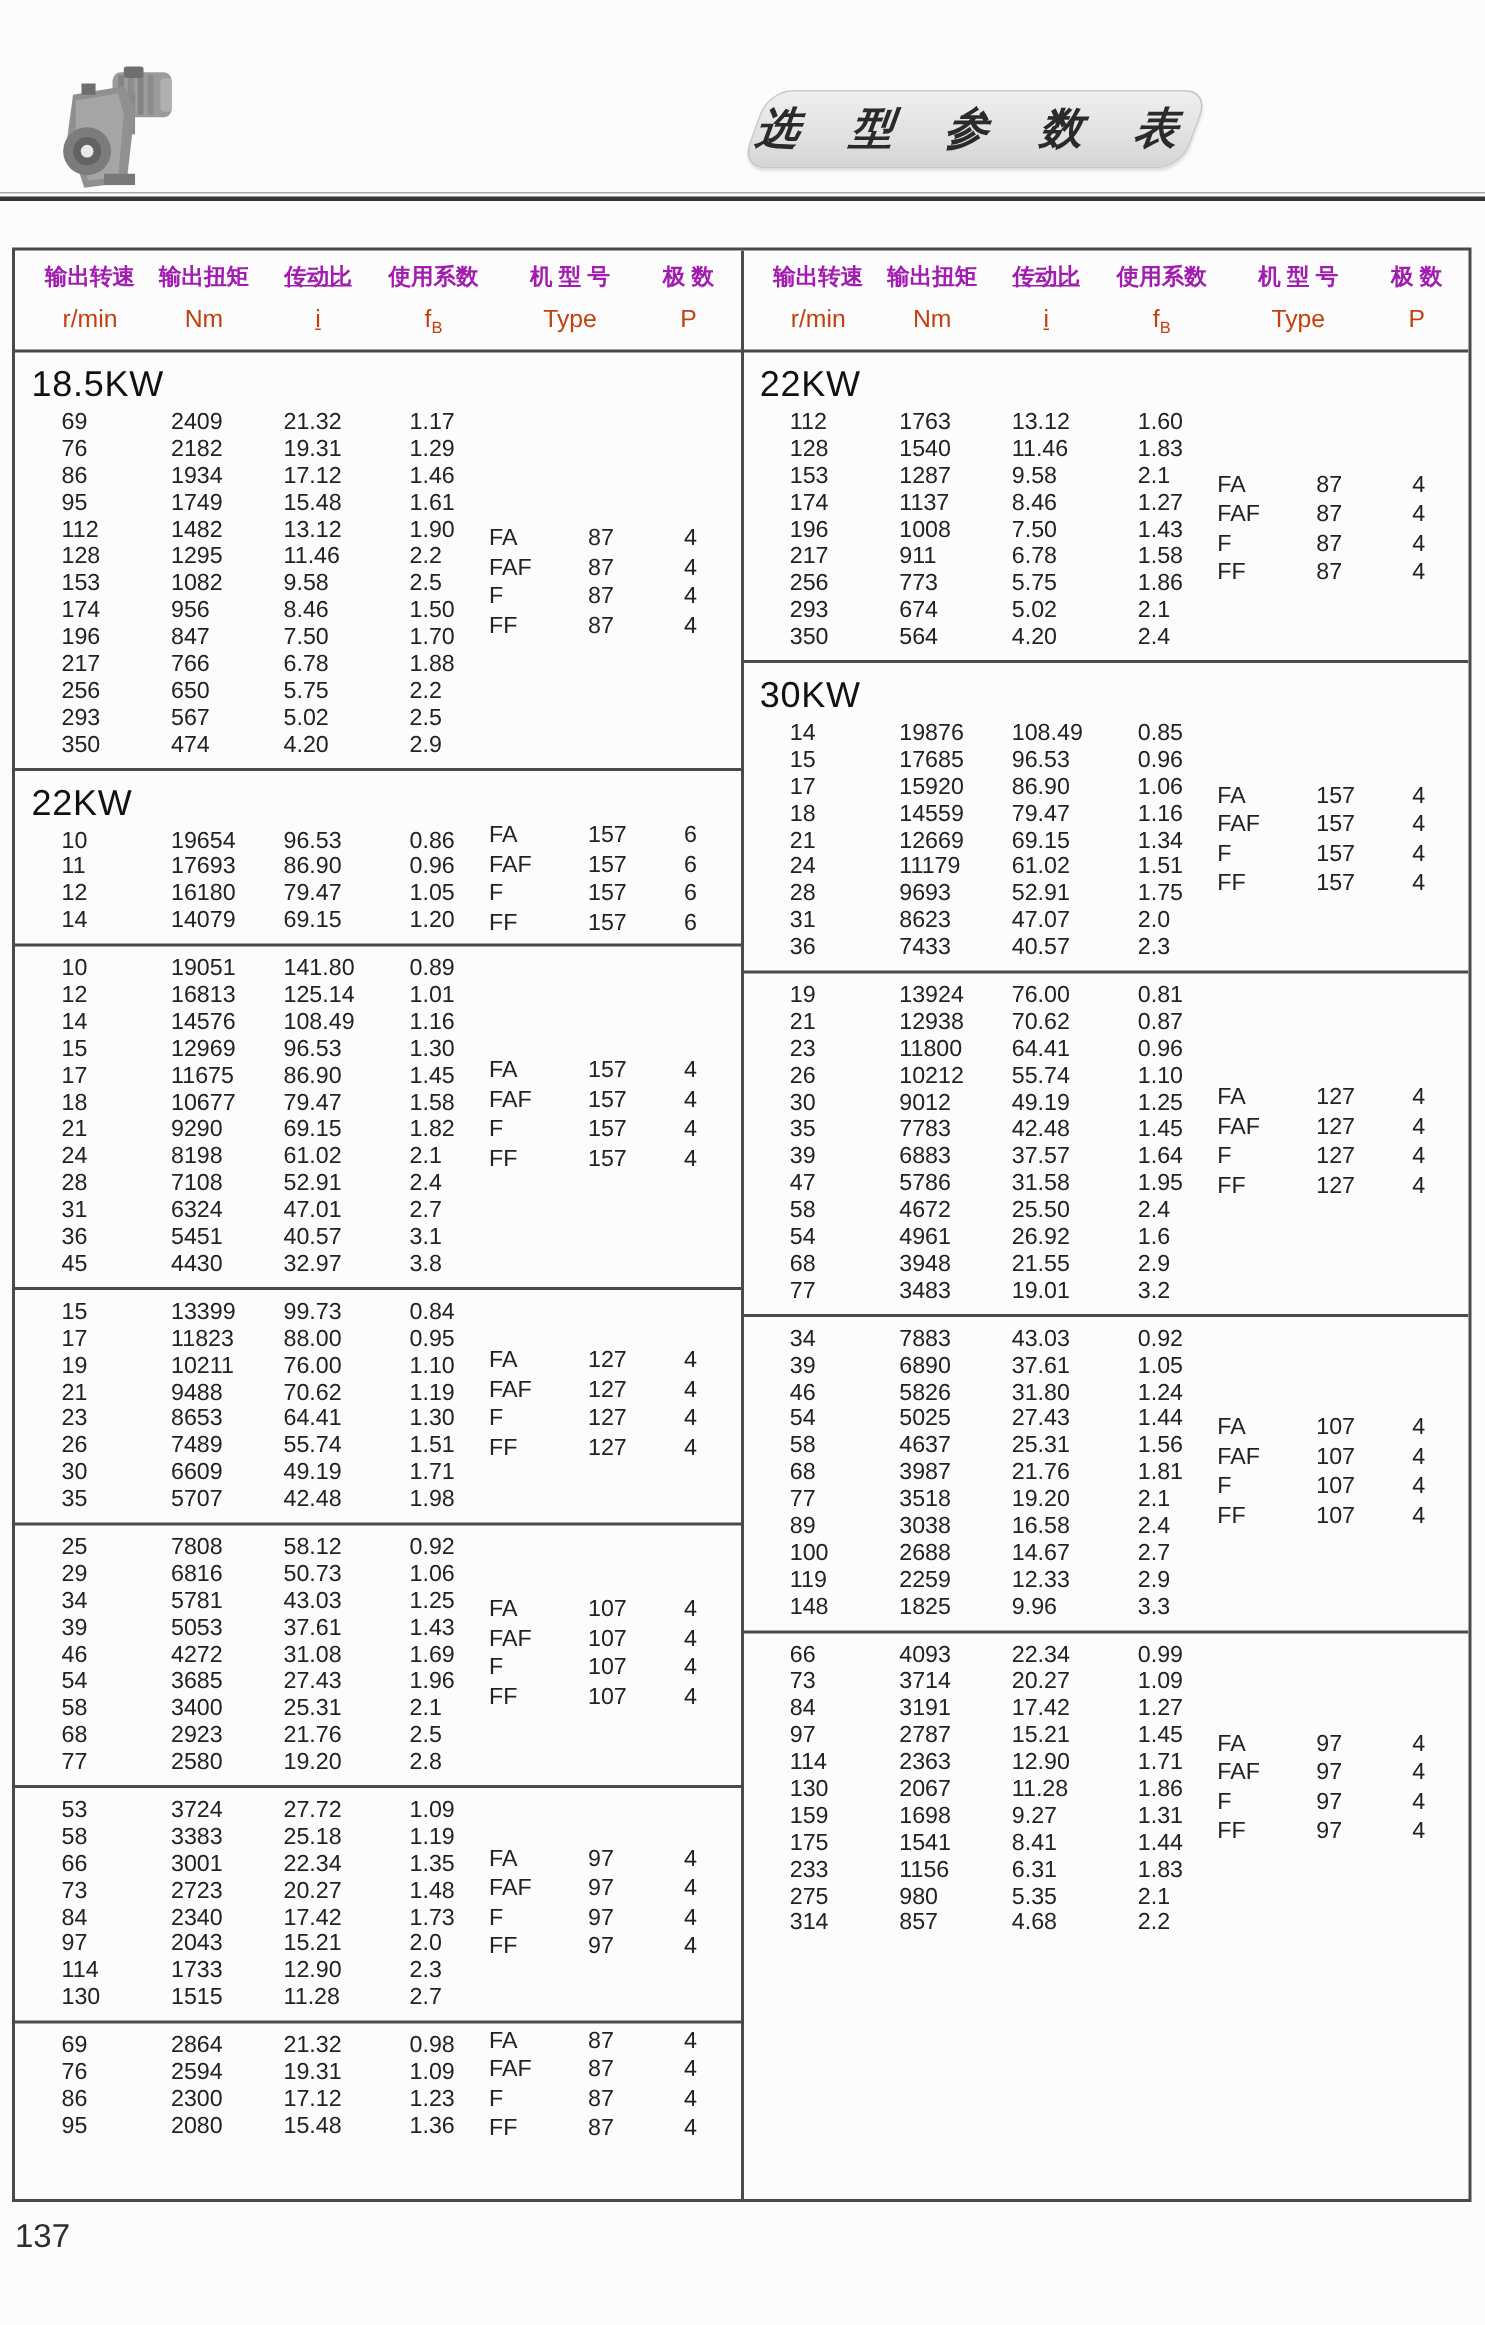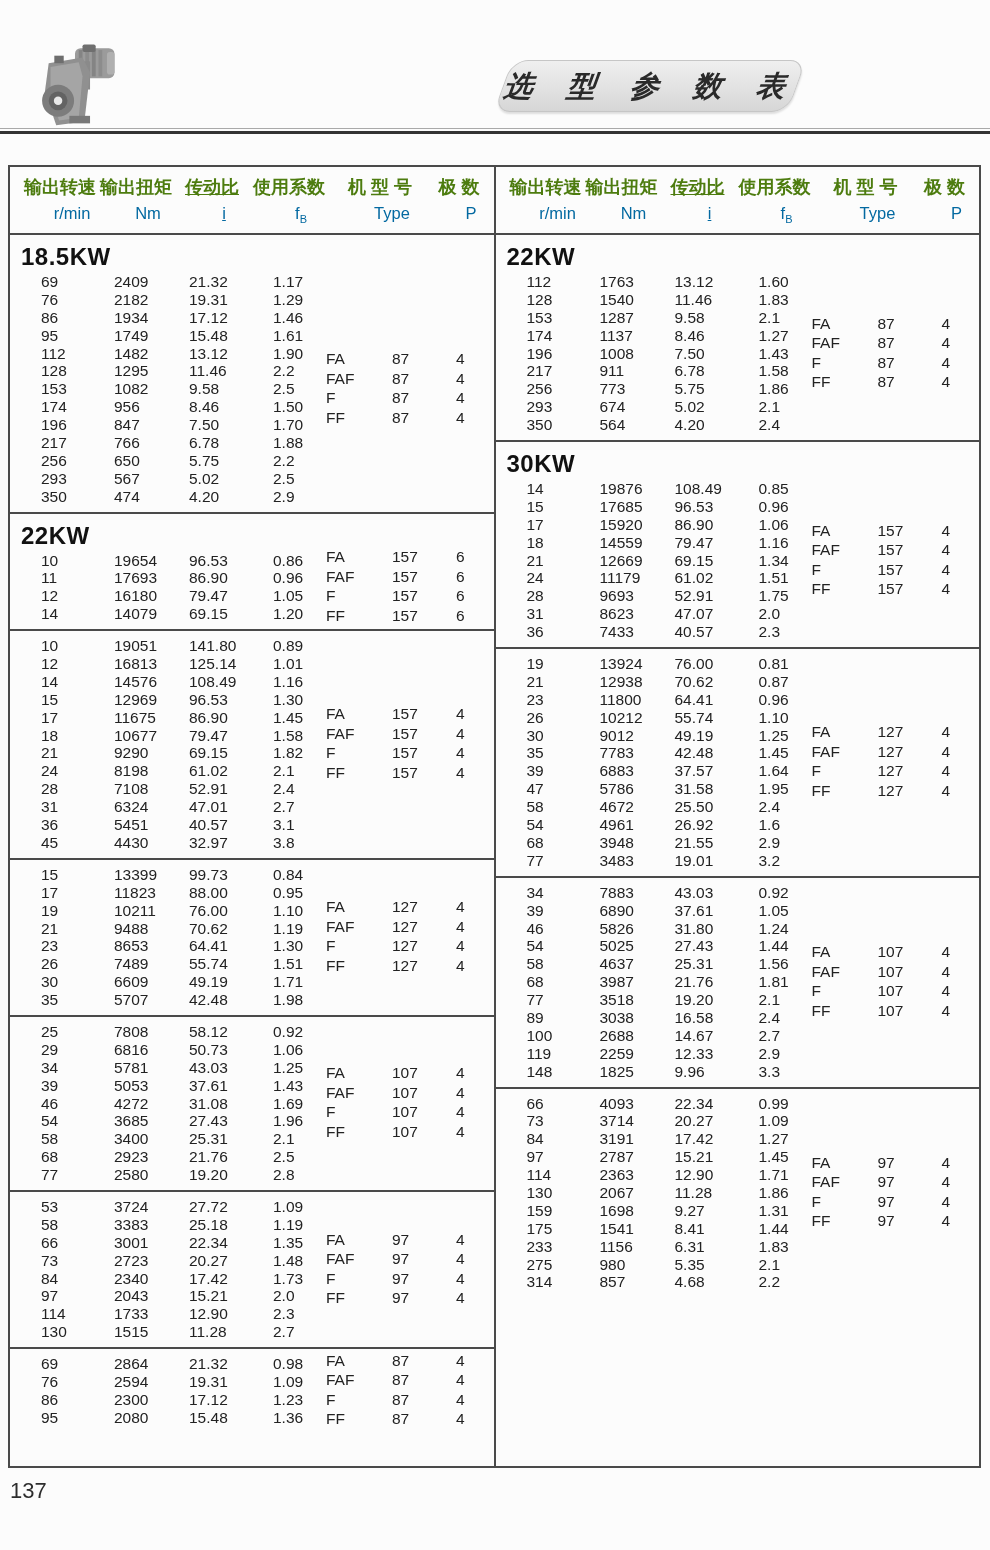--- a/index.html
+++ b/index.html
@@ -34,30 +34,30 @@
   }
   
   #ptable{
     position:absolute;left:8px;top:165px;width:969px;height:1299px;
     border:2px solid #4a4a4a;display:flex;z-index:1;overflow:hidden;
   }
   .col{width:50%;position:relative;}
   .col.left{border-right:2px solid #4a4a4a;}
   .col-header{height:66px;border-bottom:2px solid #4a4a4a;position:relative;}
   .hline{position:absolute;left:0;right:0;height:24px;}
-  .hline.cn{top:8px;font-size:18px;font-weight:bold;color:#4d7c0f;}
-  .hline.en{top:37px;font-size:16.5px;color:#0369a1;margin-left:12px;}
+  .hline.cn{top:8px;font-size:15px;font-weight:bold;color:#a21caf;}
+  .hline.en{top:37px;font-size:16.5px;color:#c2410c;}
   .hc{position:absolute;transform:translateX(-50%);white-space:nowrap;}
   .hc1{left:50px;} .hc2{left:126px;} .hc3{left:202px;text-decoration:underline;}
   .hc4{left:279px;} .hc5{left:370px;} .hc6{left:449px;}
   .hc sub{font-size:11px;}
   .block{padding:6px 0;}
   .block + .block{border-top:2px solid #4a4a4a;}
   .block-title{
-    font-size:24px;font-weight:bold;color:#111;
+    font-size:24px;font-weight:normal;color:#111;
     padding:2px 0 2px 11px;line-height:28px;letter-spacing:0.5px;
   }
   .rows{position:relative;}
   .row{position:relative;height:17.9px;font-size:15.5px;color:#222;}
   .row span{position:absolute;top:0;white-space:nowrap;}
   .row .c1{left:31px;}
   .row .c2{left:104px;}
   .row .c3{left:179px;}
   .row .c4{left:263px;}
   .types{position:absolute;left:0;right:0;top:50%;transform:translateY(-50%);}

